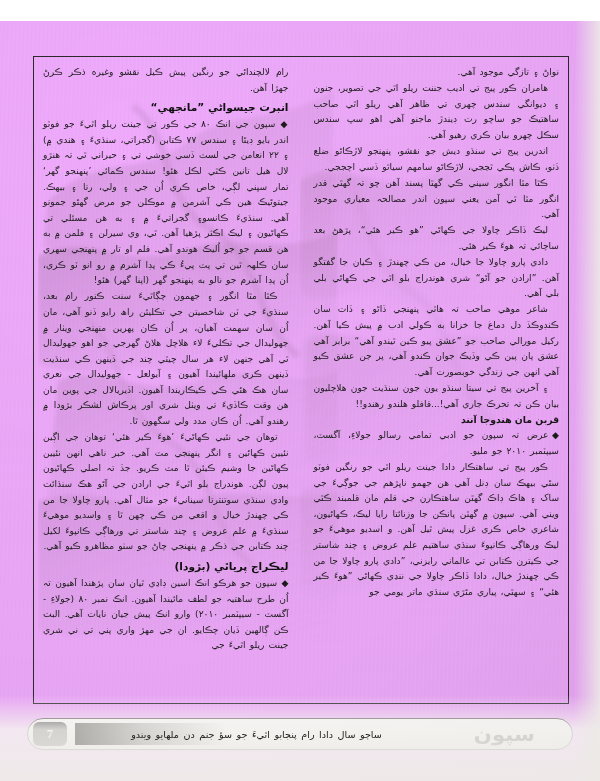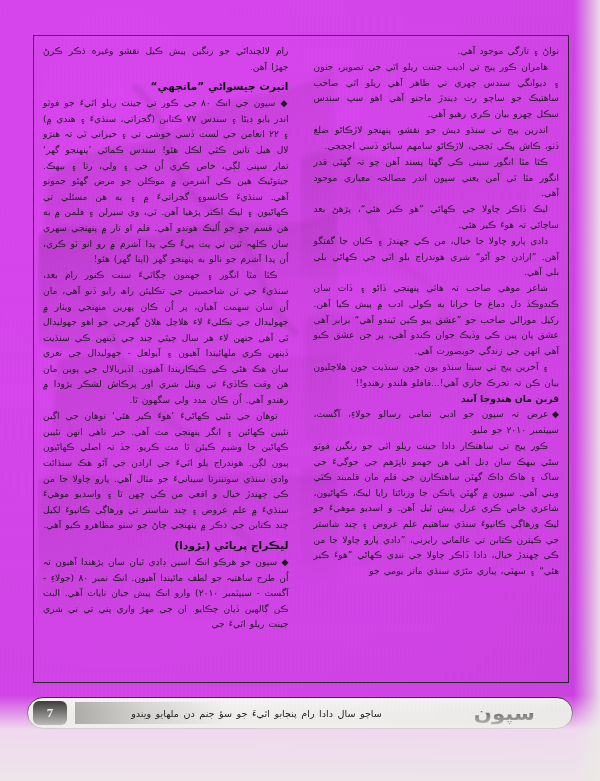--- a/index.html
+++ b/index.html
@@ -12,22 +12,23 @@
     height: 781px;
     position: relative;
     font-family: "DejaVu Sans", "Liberation Sans", sans-serif;
     overflow: hidden;
   }
 
   
   #page {
     position: absolute;
     inset: 0;
-    background: #d946ef;
+    background: #f0abfc;
     overflow: hidden;
+    margin-top: 21px;
   }
   
   #paper-grain {
     position: absolute;
     inset: 0;
     pointer-events: none;
     background:
       radial-gradient(ellipse at 20% 15%, rgba(0,0,0,0.00) 0%, rgba(0,0,0,0.035) 70%, rgba(0,0,0,0.07) 100%),
       repeating-linear-gradient(92deg, rgba(0,0,0,0.012) 0px, rgba(0,0,0,0) 2px, rgba(0,0,0,0.015) 4px);
     mix-blend-mode: multiply;

